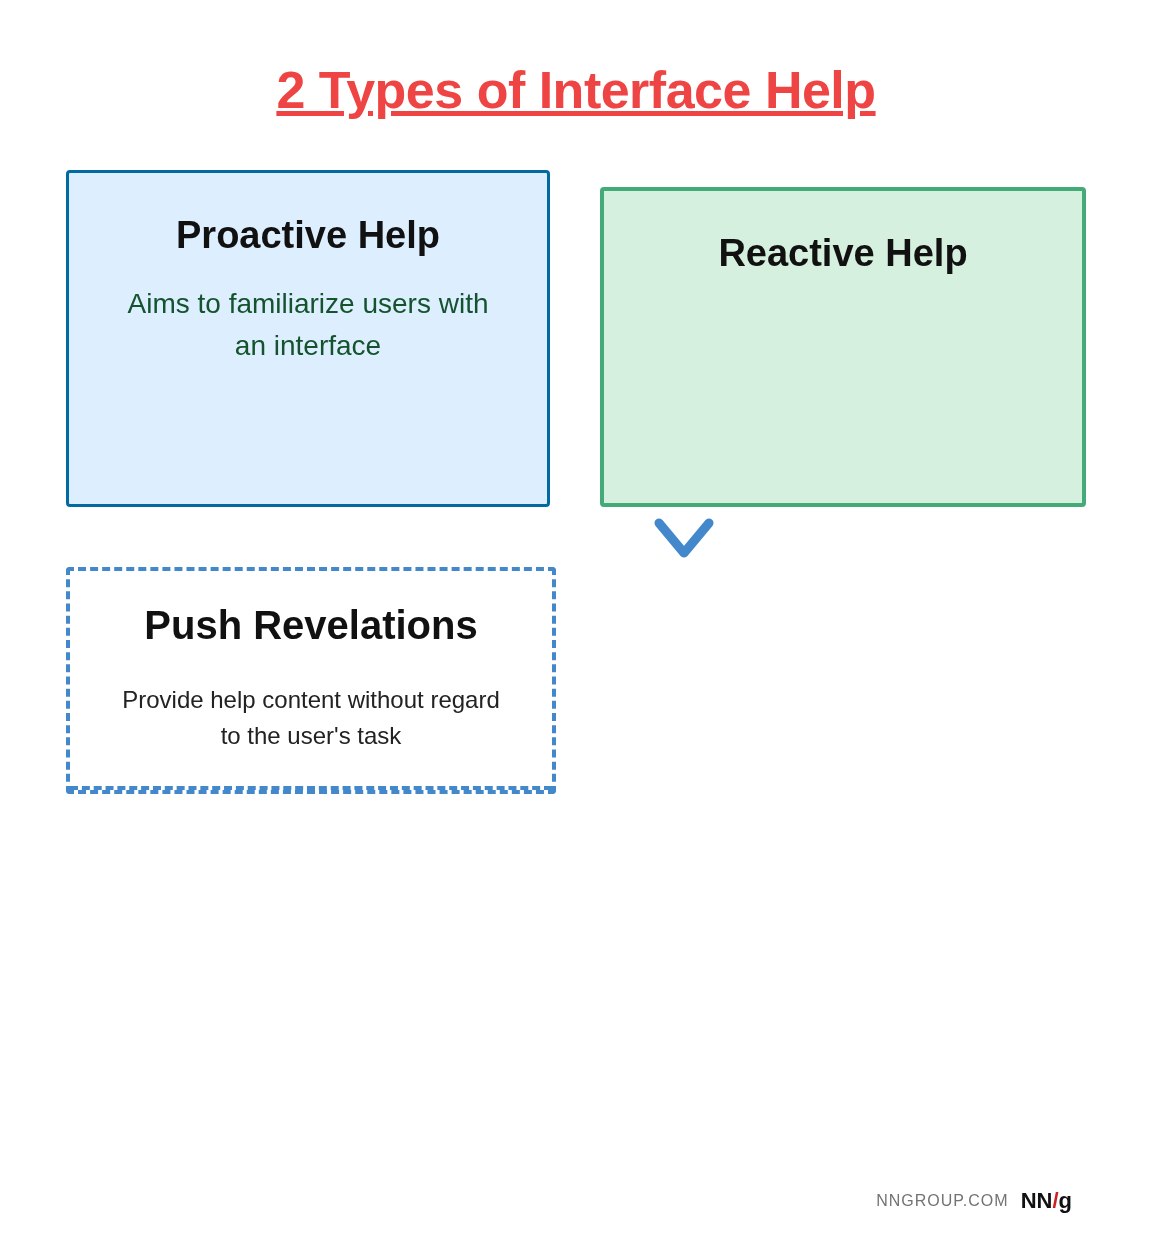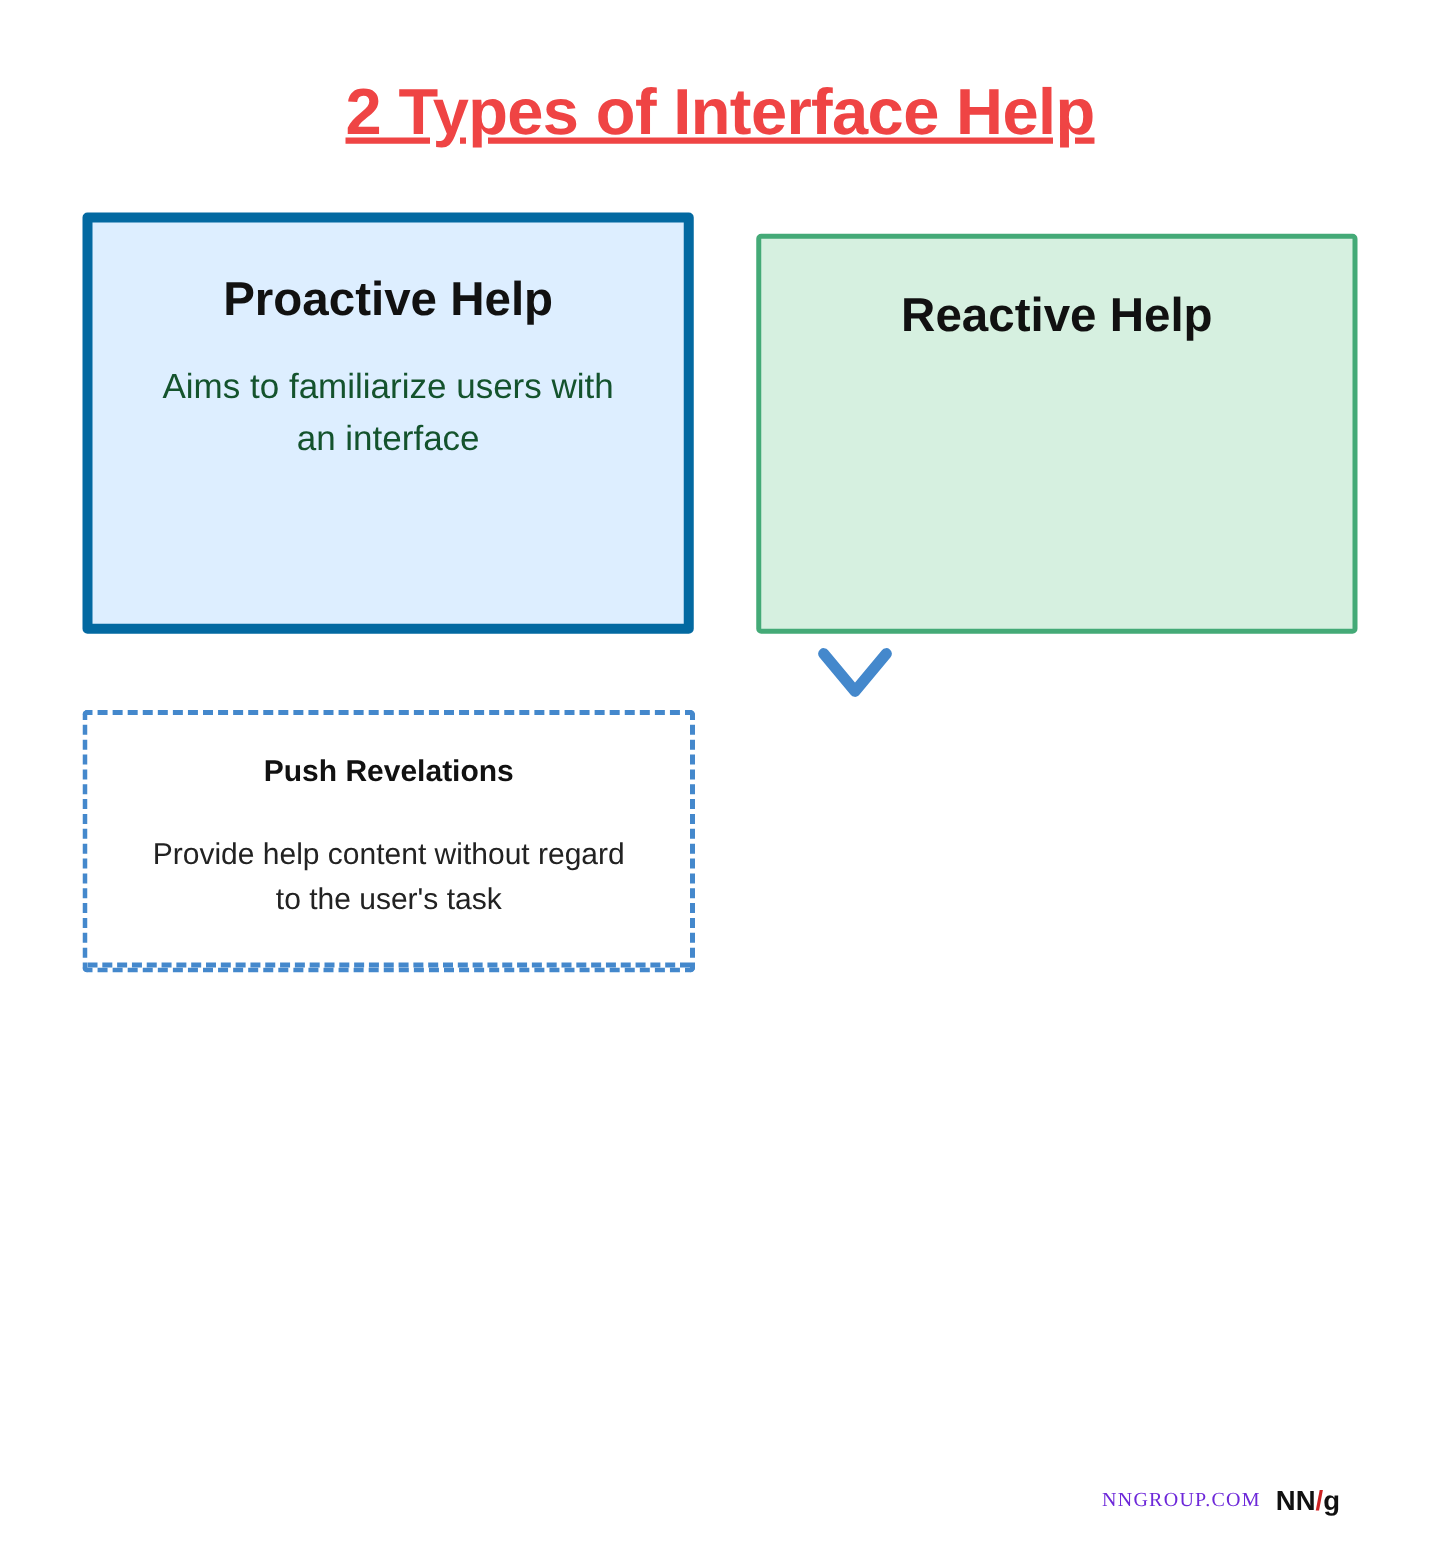--- a/index.html
+++ b/index.html
@@ -47,21 +47,21 @@
       border-radius: 4px;
       display: flex;
       flex-direction: column;
       align-items: center;
       text-align: center;
       min-height: 320px;
     }
 
     .card-proactive {
       background: #ddeeff;
-      border: 8px solid #0369a1;
+      border: 3px solid #0369a1;
     }
 
     .card-reactive {
       background: #d6f0e0;
       border: 4px solid #44aa77;
       margin-top: 17px;
     }
 
     .card-title {
       font-size: 38px;
@@ -74,21 +74,21 @@
 
     .card-description {
       font-size: 28px;
       color: #14532d;
       line-height: 1.5;
       font-family: Arial, Helvetica, sans-serif;
       font-weight: 400;
     }
 
     .sub-card-title {
-      font-size: 24px;
+      font-size: 40px;
       font-weight: 900;
       color: #111111;
       margin-bottom: 16px;
       font-family: Arial, Helvetica, sans-serif;
     }
 
     .sub-card-description {
       font-size: 24px;
       color: #222222;
       line-height: 1.5;
@@ -101,22 +101,22 @@
       position: absolute;
       bottom: 36px;
       right: 80px;
       display: flex;
       align-items: center;
       gap: 12px;
     }
 
     .footer-text {
       font-size: 16px;
-      color: #6d28d9;
-      font-family: Liberation Serif, serif;
+      color: #737373;
+      font-family: Liberation Sans, sans-serif;
       letter-spacing: 1px;
       text-transform: uppercase;
       font-weight: 400;
     }
 
     .footer-logo {
       font-size: 22px;
       font-weight: 900;
       font-family: Liberation Sans, sans-serif;
       color: #111111;

